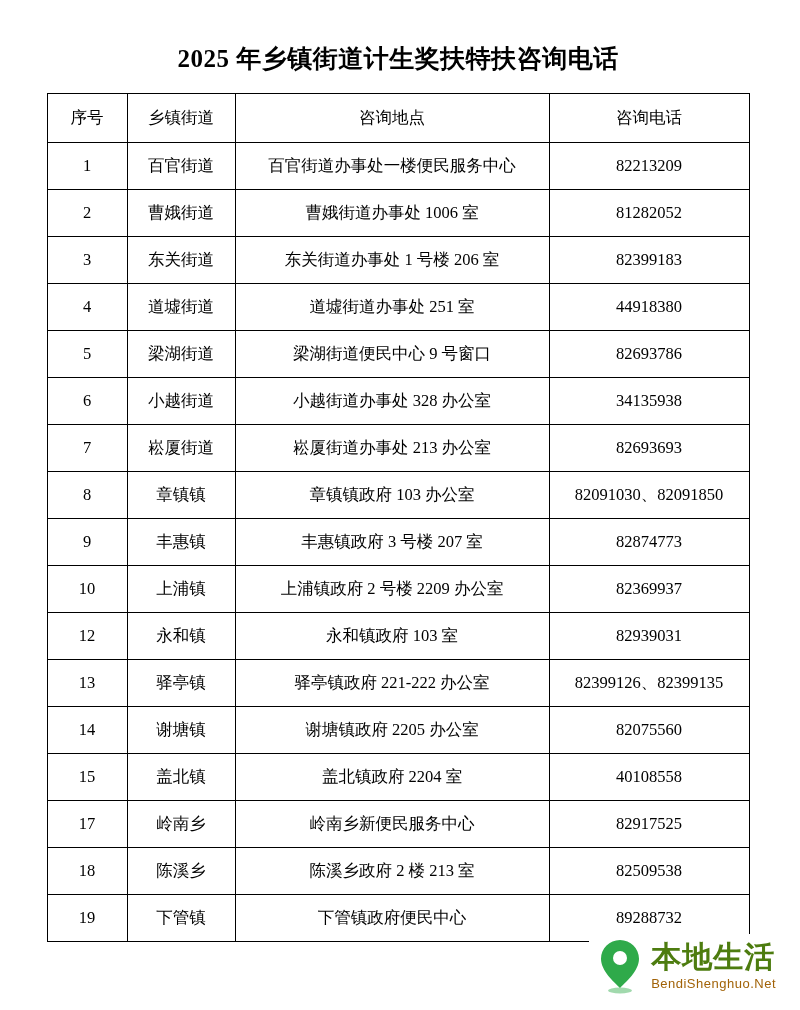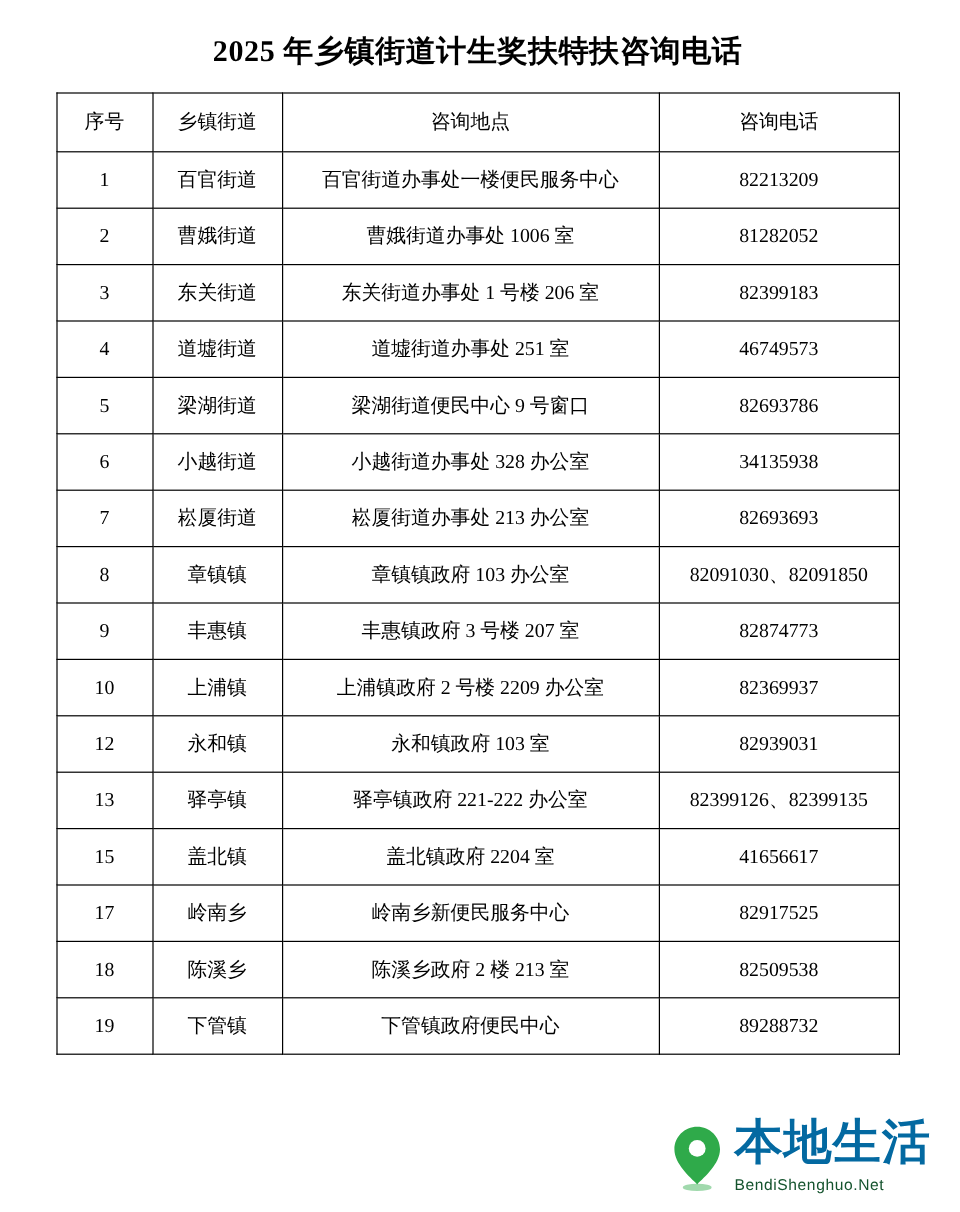--- a/index.html
+++ b/index.html
@@ -13,21 +13,21 @@
     position: relative;
     font-family: "Liberation Serif", "DejaVu Serif", serif;
     color: #000000;
     overflow: hidden;
   }
   .page {
     width: 796px;
     height: 1010px;
     position: relative;
     box-sizing: border-box;
-    padding: 0;
+    padding: 16px;
   }
   .doc-title {
     text-align: center;
     font-size: 25px;
     font-weight: bold;
     letter-spacing: 0.5px;
     padding-top: 26px;
     padding-bottom: 18px;
     font-family: "Liberation Serif", "DejaVu Serif", serif;
   }
@@ -76,29 +76,29 @@
     position: relative;
     flex: 0 0 auto;
   }
   .wm-text {
     display: flex;
     flex-direction: column;
     align-items: flex-start;
     line-height: 1;
   }
   .wm-main {
-    font-size: 40px;
+    font-size: 30px;
     font-weight: bold;
-    color: #0369a1;
+    color: #4d7c0f;
     letter-spacing: 1px;
-    font-family: Liberation Mono, monospace;
+    font-family: Liberation Sans, sans-serif;
   }
   .wm-sub {
     font-size: 13px;
-    color: #14532d;
+    color: #a16207;
     margin-top: 5px;
     letter-spacing: 0.5px;
     font-family: "Liberation Sans", "DejaVu Sans", sans-serif;
   }
 </style>
 </head>
 <body>
 
 <div class="page">
 
@@ -135,21 +135,21 @@
       <tr class="data-row">
         <td>3</td>
         <td>东关街道</td>
         <td class="addr-wrap">东关街道办事处 1 号楼 206 室</td>
         <td>82399183</td>
       </tr>
       <tr class="data-row">
         <td>4</td>
         <td>道墟街道</td>
         <td class="addr-wrap">道墟街道办事处 251 室</td>
-        <td>46749573</td>
+        <td>44918380</td>
       </tr>
       <tr class="data-row">
         <td>5</td>
         <td>梁湖街道</td>
         <td class="addr-wrap">梁湖街道便民中心 9 号窗口</td>
         <td>82693786</td>
       </tr>
       <tr class="data-row">
         <td>6</td>
         <td>小越街道</td>
@@ -186,24 +186,30 @@
         <td class="addr-wrap">永和镇政府 103 室</td>
         <td>82939031</td>
       </tr>
       <tr class="data-row">
         <td>13</td>
         <td>驿亭镇</td>
         <td class="addr-wrap">驿亭镇政府 221-222 办公室</td>
         <td>82399126、82399135</td>
       </tr>
       <tr class="data-row">
+        <td>14</td>
+        <td>谢塘镇</td>
+        <td class="addr-wrap">谢塘镇政府 2205 办公室</td>
+        <td>82075560</td>
+      </tr>
+      <tr class="data-row">
         <td>15</td>
         <td>盖北镇</td>
         <td class="addr-wrap">盖北镇政府 2204 室</td>
-        <td>41656617</td>
+        <td>40108558</td>
       </tr>
       <tr class="data-row">
         <td>17</td>
         <td>岭南乡</td>
         <td class="addr-wrap">岭南乡新便民服务中心</td>
         <td>82917525</td>
       </tr>
       <tr class="data-row">
         <td>18</td>
         <td>陈溪乡</td>

